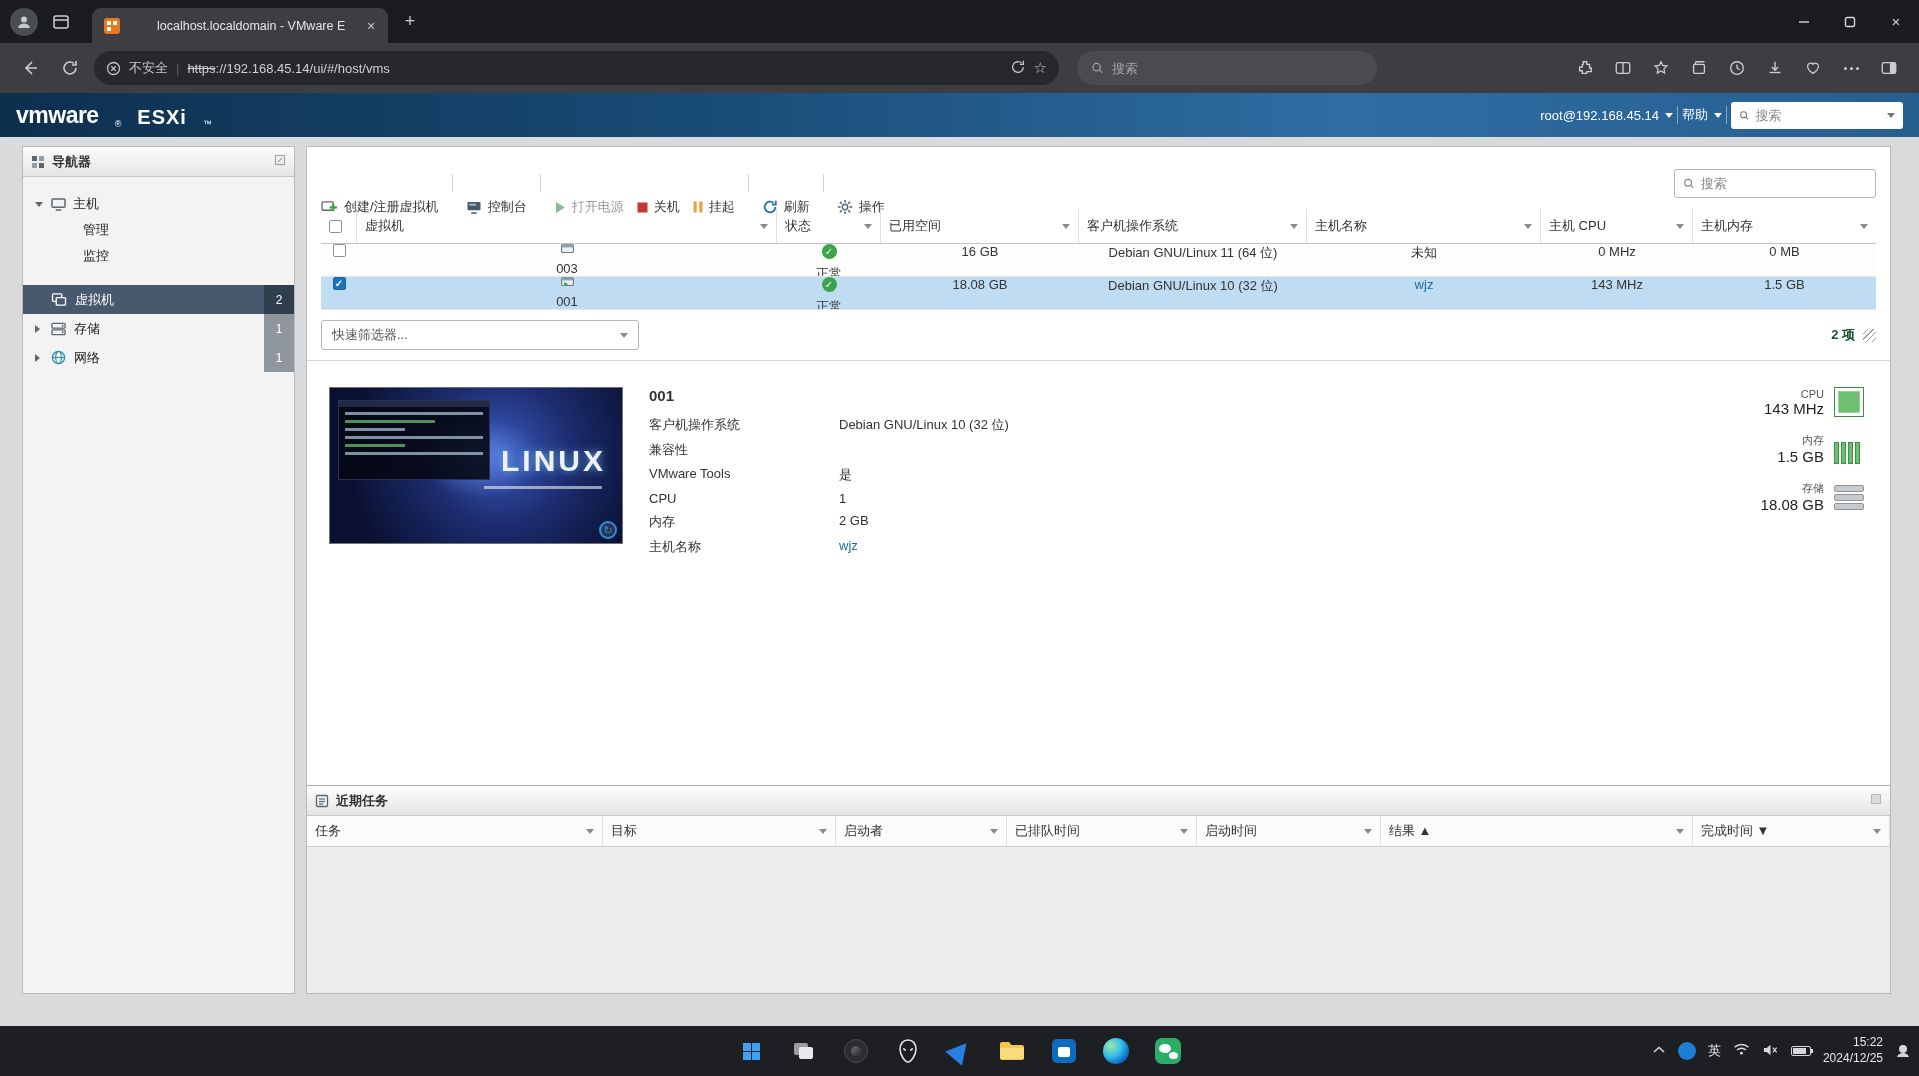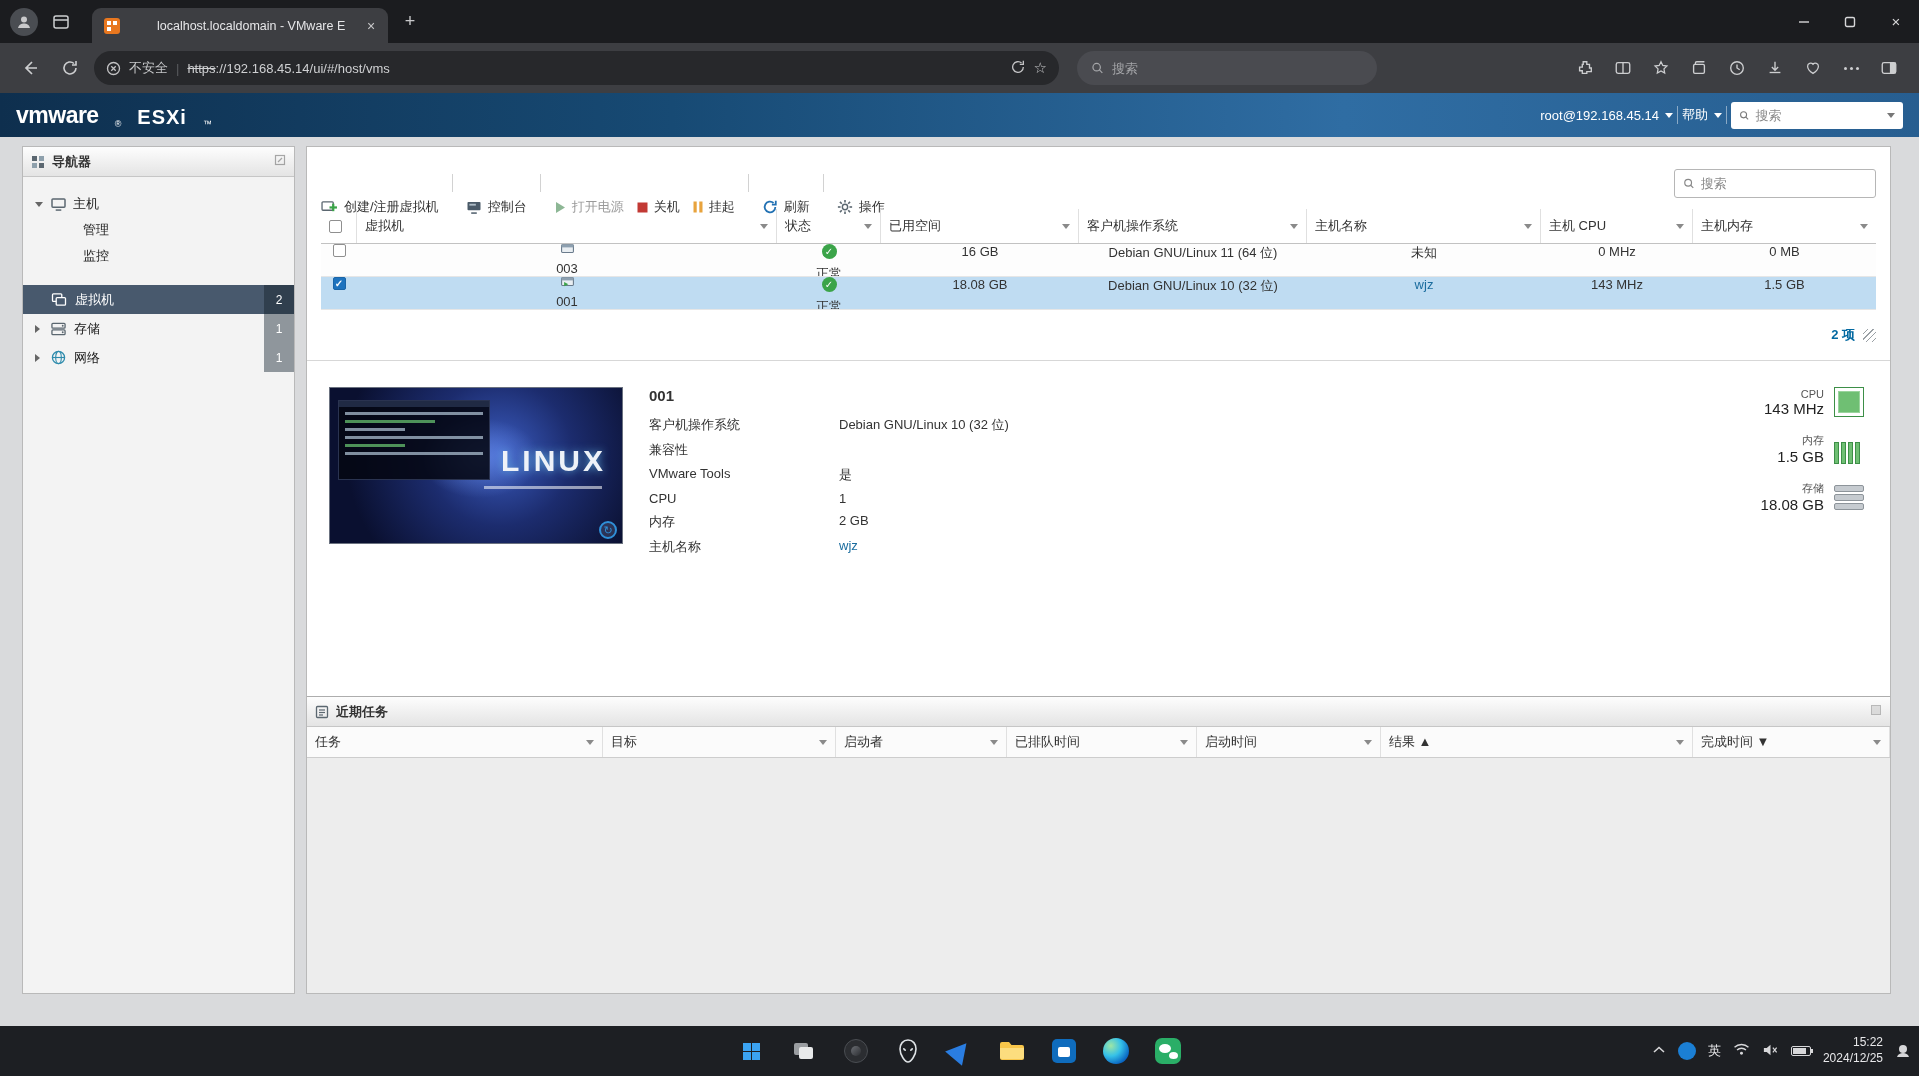--- a/index.html
+++ b/index.html
@@ -88,21 +88,21 @@
   .trow { height:33px; border-bottom:1px solid #e6e6e6; background:#fdfdfd; }
   .trow.sel { background:#bfdcf2; }
   .td { display:flex; align-items:center; padding:0 8px; gap:6px; overflow:hidden; white-space:nowrap;flex-direction:column; }
   .cb { width:13px; height:13px; border:1px solid #8f8f8f; border-radius:2px; background:#fff; display:flex; align-items:center; justify-content:center; flex:none; }
   .cb.checked { background:#1e73be; border-color:#1a65a8; color:#fff; font-size:10px; font-weight:bold; }
   .statusok { width:15px; height:15px; border-radius:50%; background:#3ba449; color:#fff; font-size:10px; display:flex; align-items:center; justify-content:center; flex:none; }
   .link { color:#1a6c9e; }
 
   .filter-row { height:50px; display:flex; align-items:center; padding:0 14px; flex:none; }
   .qfilter { width:318px; height:30px; border:1px solid #b6b6b6; border-radius:3px; background:#fff; display:flex; align-items:center; padding:0 10px; color:#555; font-size:13px; }
-  .count { margin-left:auto; display:flex; align-items:center; gap:8px; font-size:13px; font-weight:bold; color:#0369a1; }
+  .count { margin-left:auto; display:flex; align-items:center; gap:8px; font-size:13px; font-weight:bold; color:#14532d; }
   .grip { width:13px; height:13px; background:repeating-linear-gradient(135deg, transparent 0 3px, #9aa0a5 3px 4px); }
 
   .detail { flex:1; border-top:1px solid #d7d7d7; display:flex; padding:26px 22px 0 22px; gap:26px; overflow:hidden; }
   .thumb { width:294px; height:157px; flex:none; position:relative; border:1px solid #6b7280;
      background: radial-gradient(circle at 58% 42%, #3b5cc0 0%, #1c2c6e 38%, #0a1030 80%); overflow:hidden; }
   .glow { position:absolute; left:90px; top:30px; width:120px; height:80px; background:radial-gradient(closest-side, rgba(120,160,255,.55), transparent); }
   .term { position:absolute; left:8px; top:12px; width:152px; height:80px; background:rgba(4,7,18,.88); border:1px solid #2a3350; }
   .term .bar { height:6px; background:#202a44; }
   .term .ln { height:3px; margin:5px 6px 0 6px; background:#a9bccd; opacity:.75; }
   .term .ln.g { background:#67c06f; width:60%; }
@@ -120,21 +120,21 @@
   .slabel { font-size:11px; color:#555; }
   .svalue { font-size:15px; color:#222; }
   .sicon { width:30px; height:30px; flex:none; }
   .cpuicon { background:#6fbf73; border:1px solid #3d8f47; box-shadow:inset 0 0 0 3px #fff, inset 0 0 0 4px #9ad49d; }
   .memicon { display:flex; gap:2px; align-items:flex-end; }
   .memicon span { width:5px; height:22px; background:#6fbf73; border:1px solid #3d8f47; }
   .stoicon { display:flex; flex-direction:column; gap:2px; justify-content:center; }
   .stoicon span { height:7px; background:#c6cbd0; border:1px solid #8d949a; border-radius:2px; }
 
   
-  .tasks { height:297px; border-top:1px solid #adadad; display:flex; flex-direction:column; flex:none; background:#ededed; }
+  .tasks { height:208px; border-top:1px solid #adadad; display:flex; flex-direction:column; flex:none; background:#ededed; }
   .tcols { display:grid; grid-template-columns:296px 233px 171px 190px 184px 312px 1fr; height:31px; background:#fbfbfb; border-bottom:1px solid #cdcdcd; font-size:13px; color:#333; }
   .tc { display:flex; align-items:center; padding:0 8px; border-right:1px solid #e0e0e0; gap:4px; }
   .tbody { flex:1; background:#ededed; }
 
   
   .taskbar { height:50px; background:#1d1f23; display:flex; align-items:center; position:relative; }
   .tb-center { margin:0 auto; display:flex; align-items:center; gap:14px; }
   .tbi { width:38px; height:38px; border-radius:6px; display:flex; align-items:center; justify-content:center; }
   .startlogo { width:17px; height:17px; display:grid; grid-template-columns:8px 8px; grid-template-rows:8px 8px; gap:1px; }
   .startlogo span { background:#3ba3f2; }
@@ -530,20 +530,24 @@
                 </div>
               <div class="td">18.08 GB</div>
               <div class="td">Debian GNU/Linux 10 (32 位)</div>
               <div class="td link">wjz</div>
               <div class="td">143 MHz</div>
               <div class="td">1.5 GB</div>
             </div>
           </div>
 
           <div class="filter-row">
+            <div class="qfilter">
+              <span>快速筛选器...</span>
+              <span class="chevd"></span>
+            </div>
             <div class="count">
               <span>2 项</span>
               <span class="grip"></span>
             </div>
           </div>
 
           <div class="detail">
             <div class="thumb">
               <span class="glow"></span>
               <div class="term">

